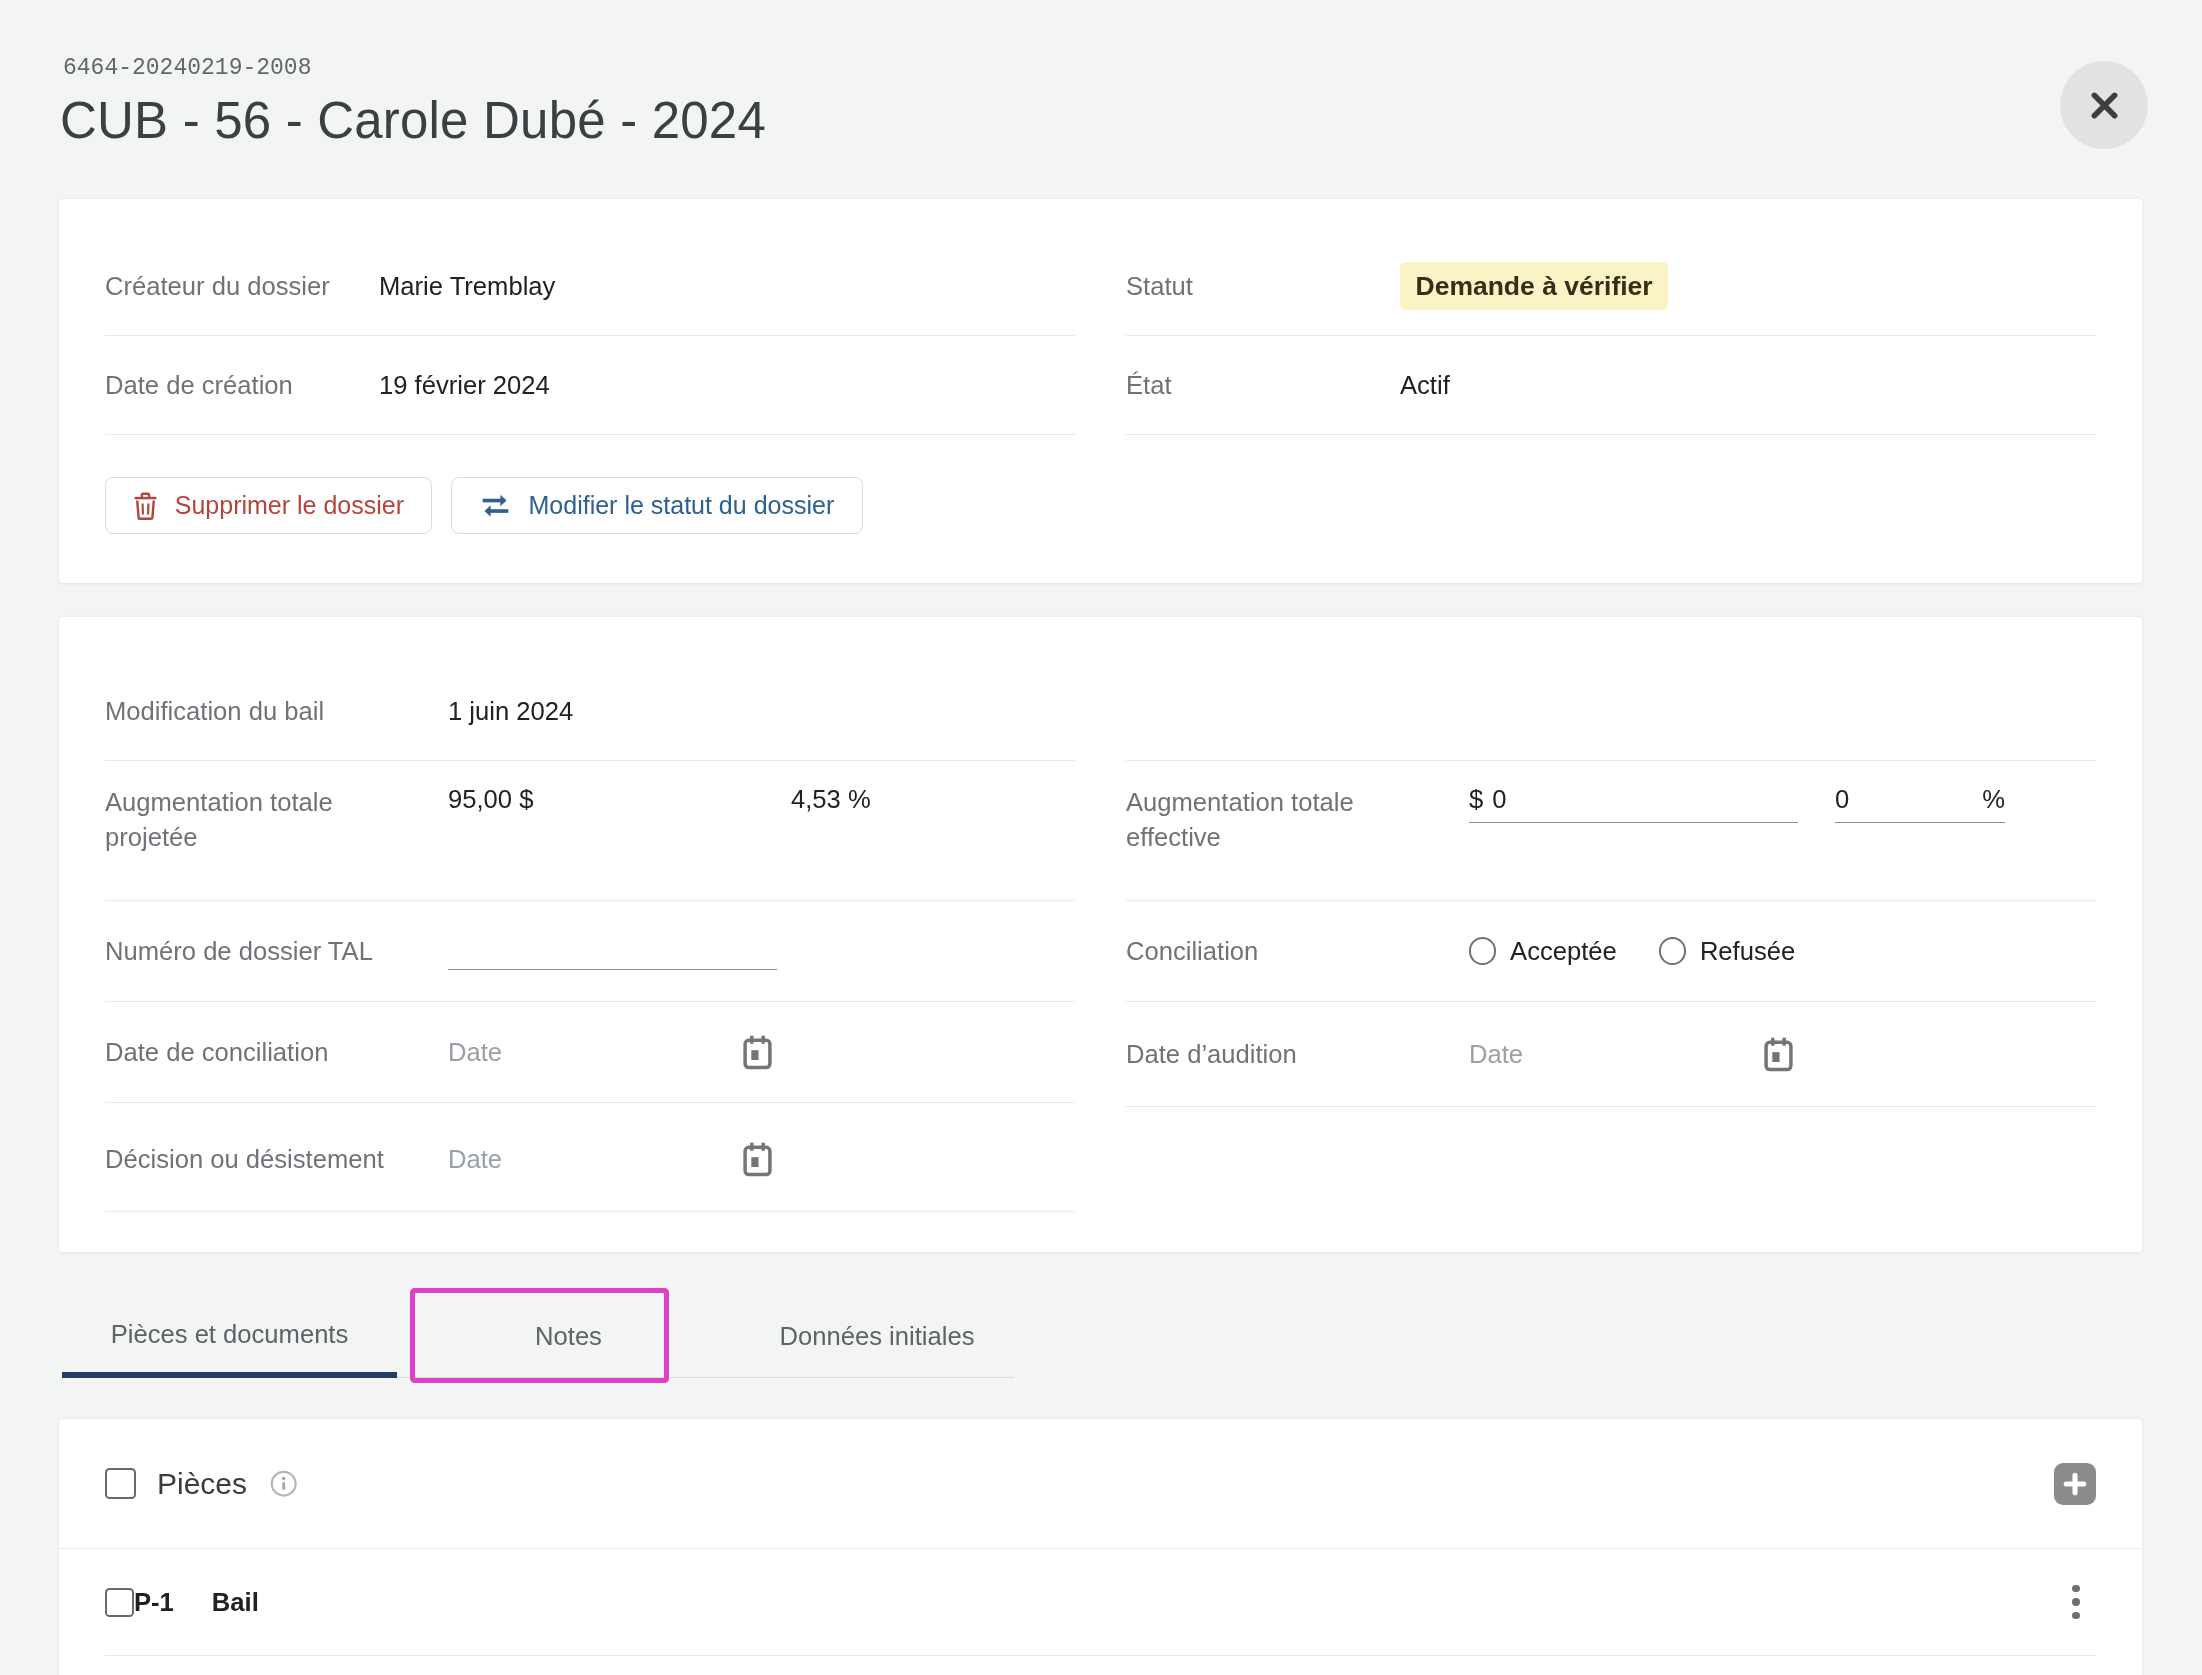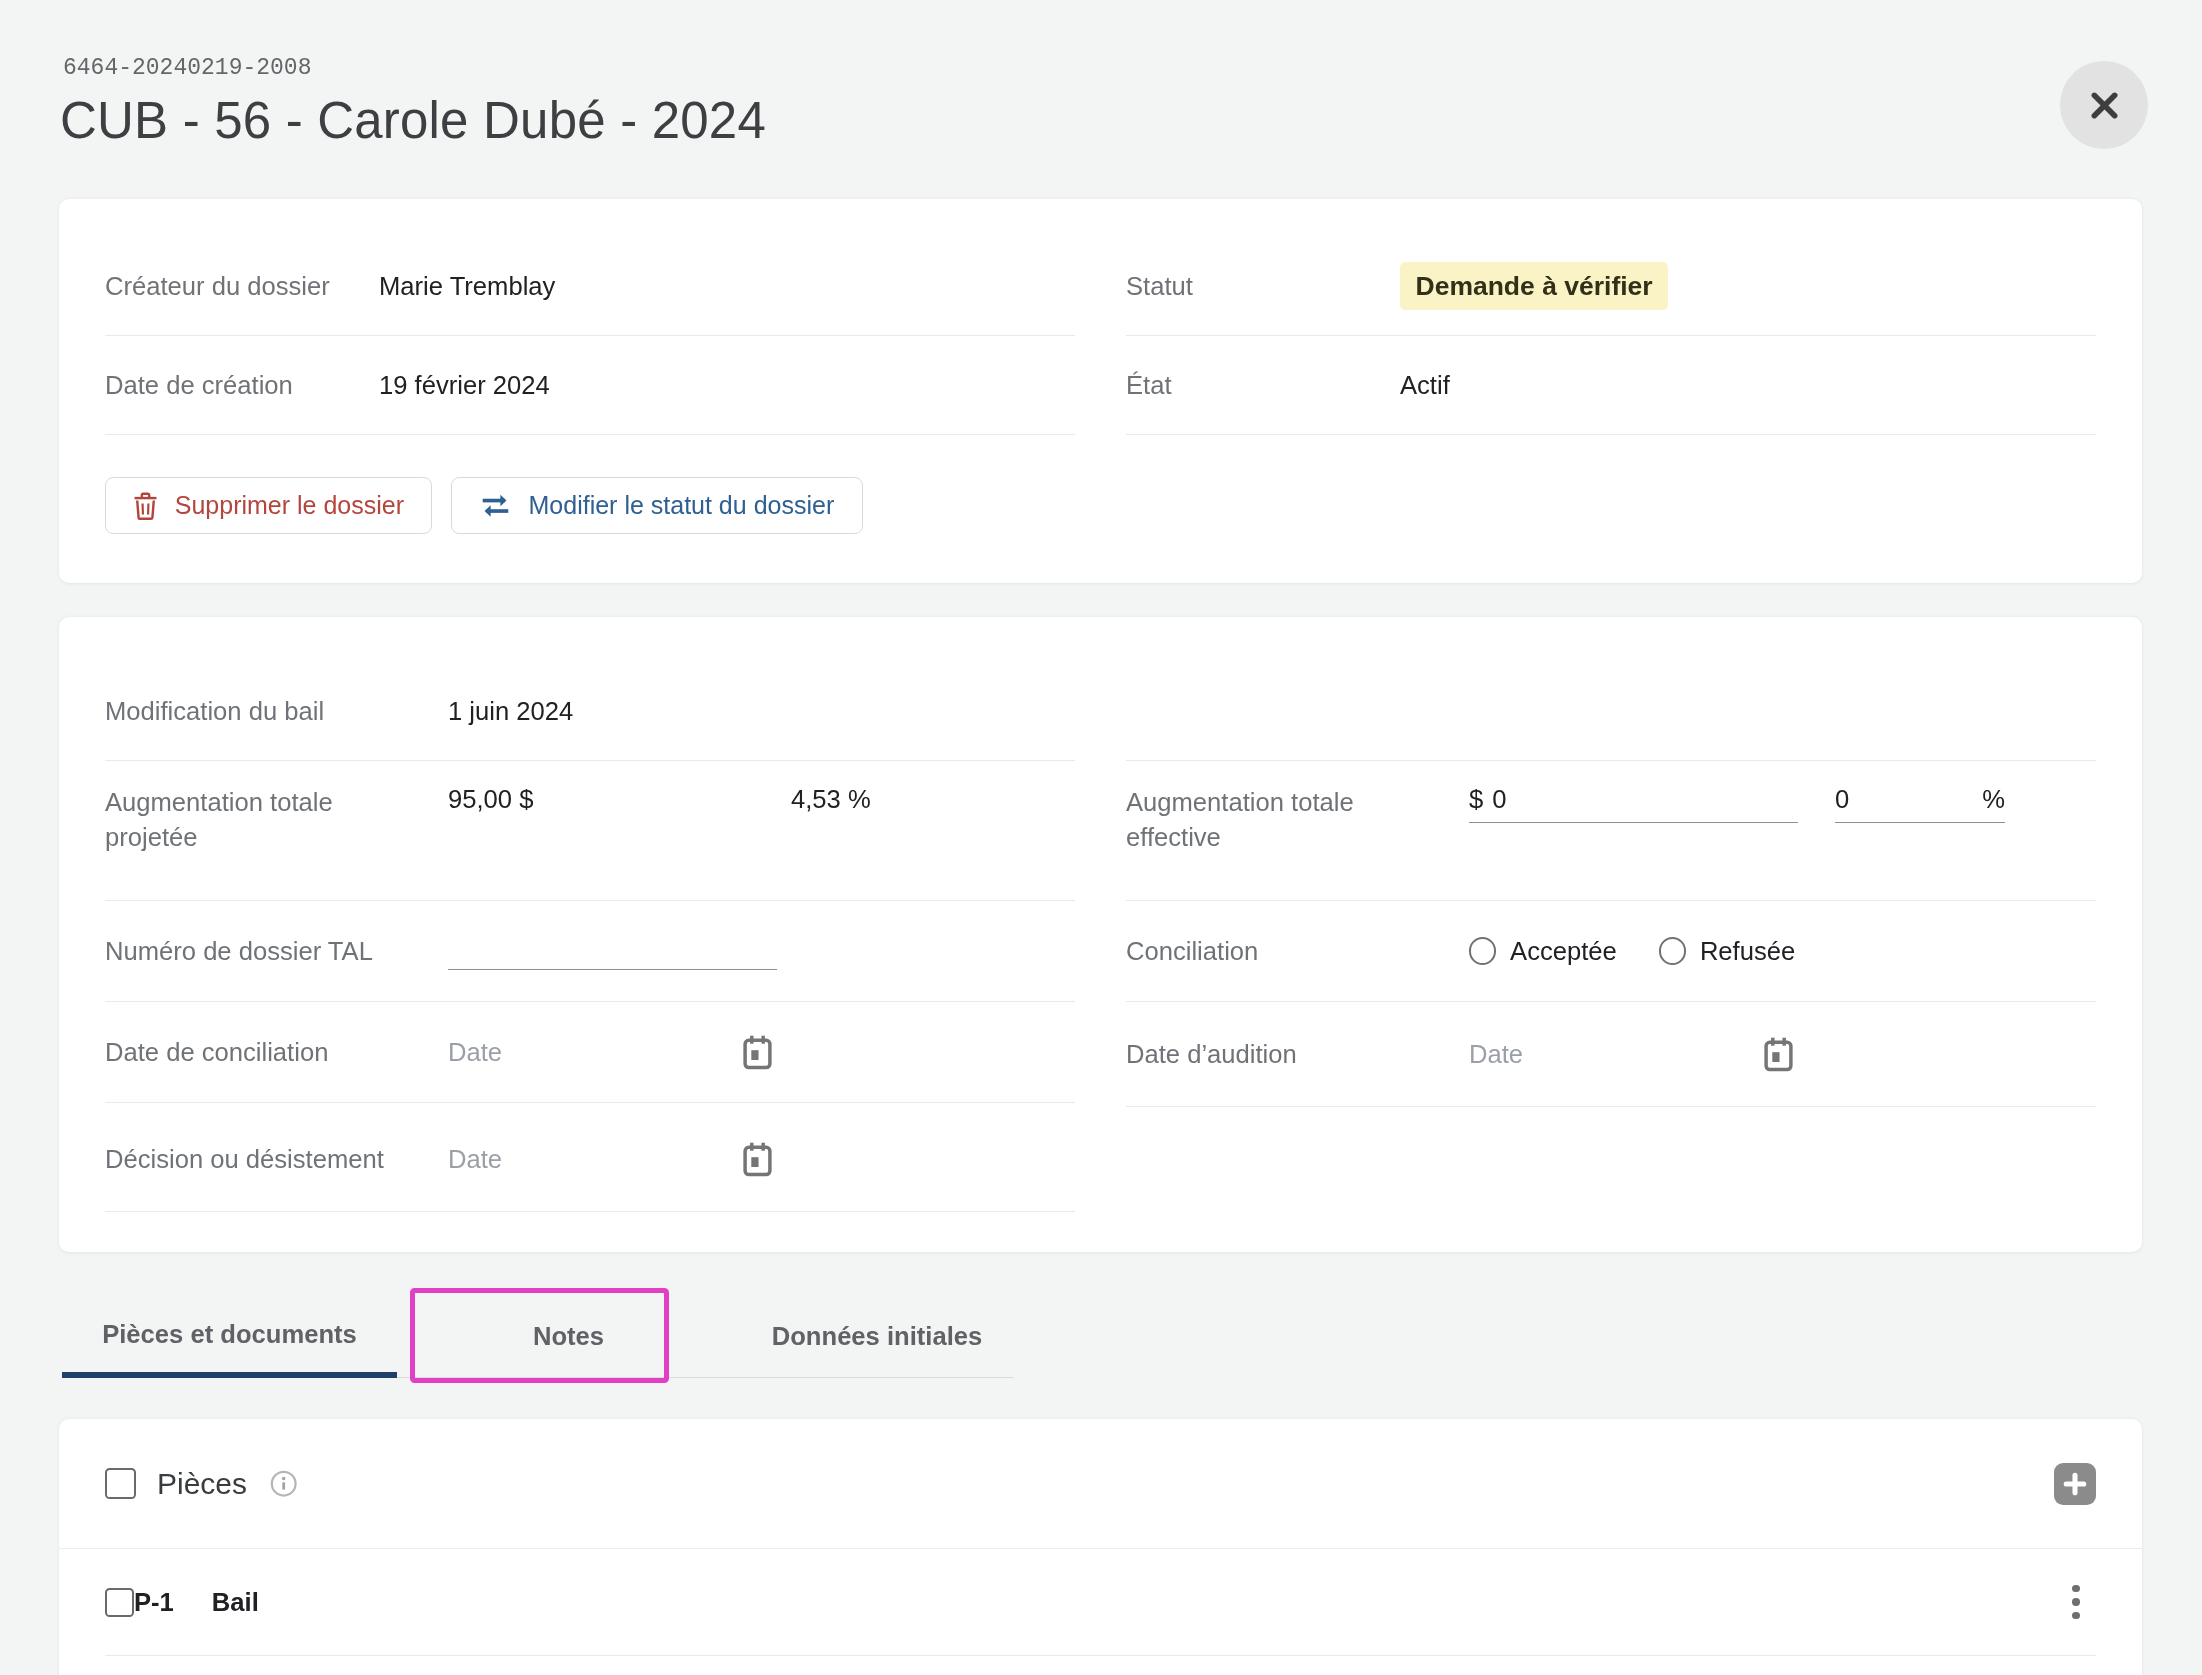--- a/index.html
+++ b/index.html
@@ -13,21 +13,21 @@
   }
   .case-code { position:absolute; left:63px; top:55px; font-size:23px; color:#63676a;font-family:Liberation Mono, monospace; }
   .page-title { position:absolute; left:60px; top:91px; font-size:51px; font-weight:400; color:#3c4043; letter-spacing:0.2px; }
   .close-btn {
     position:absolute; left:2060px; top:61px; width:88px; height:88px;
     border-radius:50%; background:#e2e2e2; border:none; cursor:pointer;
     display:flex; align-items:center; justify-content:center;
   }
   .card {
     position:absolute; left:59px; width:2083px; background:#ffffff;
-    border-radius:10px; box-shadow:0 0.9px 3.7px rgba(0,0,0,.07);
+    border-radius:4px; box-shadow:0 0.9px 3.7px rgba(0,0,0,.07);
   }
   .card1 { top:199px; height:384px; padding:38px 46px 0; }
   .info-grid { display:grid; grid-template-columns:1fr 1fr; column-gap:51px; }
   .info-row { height:99px; display:flex; align-items:center; border-bottom:1.8px solid #e9e9e9; }
   .flabel { width:274px; flex:none; font-size:25.6px; color:#6f7377; line-height:1.35; padding-right:18.3px; }
   .fvalue { font-size:25.6px; color:#202124; }
   .badge {
     display:inline-block; background:#faf3c6; color:#33301a; font-weight:700;
     font-size:26.5px; padding:8.2px 15.5px; border-radius:5.5px;
   }
@@ -71,21 +71,21 @@
   .date-field input {
     border:none; outline:none; background:transparent; font:inherit; font-size:25.6px;
     color:#1d4ed8; width:219px;
   }
   .date-field input::placeholder { color:#9aa0a6; opacity:1; }
   .cal-btn { background:none; border:none; cursor:pointer; padding:0; display:flex; }
 
   .tabs { position:absolute; left:62px; top:1296px; display:flex; height:82px; }
   .tab {
     display:flex; align-items:center; justify-content:center; font-size:25.6px; color:#5f6367;
-    border-bottom:1.8px solid #dcdcdc; cursor:pointer;font-weight:bold;
+    border-bottom:1.8px solid #dcdcdc; cursor:pointer;
   }
   .tab.active { border-bottom:6.4px solid #20406a; }
   .tab-1 { width:335px; } .tab-2 { width:274px; } .tab-3 { width:343px; }
   .annotation {
     position:absolute; left:410px; top:1288px; width:259px; height:95px;
     border:5.5px solid #e23fc7; border-radius:4.6px; z-index:10; pointer-events:none;
   }
 
   .card3 { top:1419px; height:274px; }
   .pieces-header {

